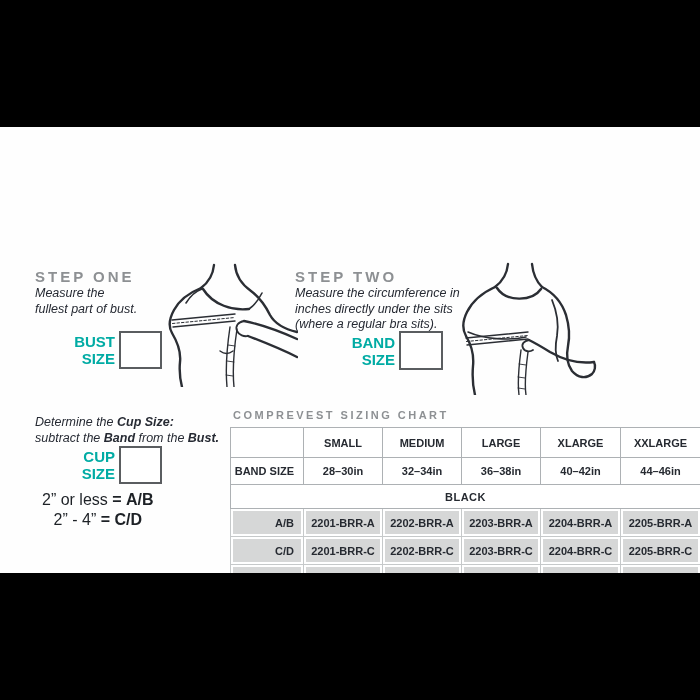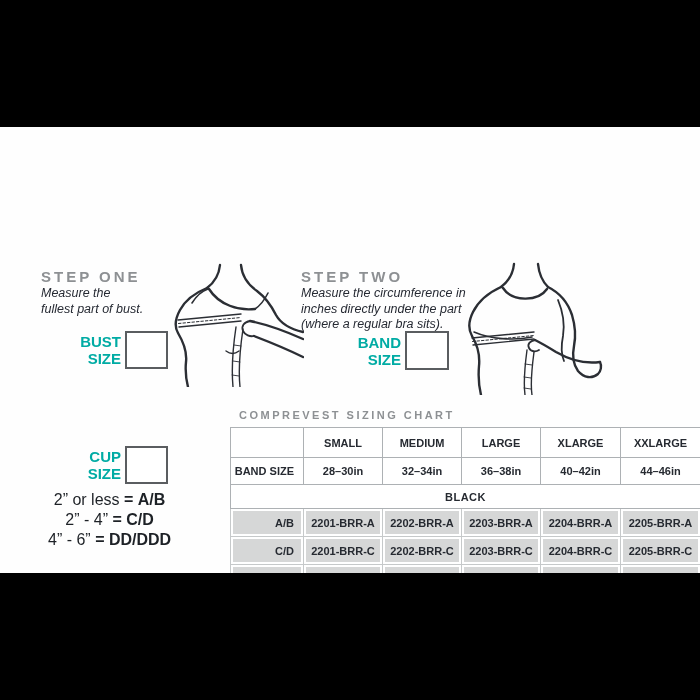--- a/index.html
+++ b/index.html
@@ -5,21 +5,21 @@
   * { margin:0; padding:0; box-sizing:border-box; }
   html,body { width:700px; height:700px; }
   body { background:#000; font-family:"Liberation Sans", sans-serif; position:relative; overflow:hidden; }
 
   .letterbox { position:absolute; left:0; width:700px; background:#000; }
   #letterbox-top { top:0; height:127px; }
   #letterbox-bottom { top:573px; height:127px; }
 
   #paper { position:absolute; left:0; top:127px; width:700px; height:446px; background:#fefefe; }
 
-  .abs { position:absolute;margin-left:6px; }
+  .abs { position:absolute; }
 
   .step-title { font-size:15px; font-weight:bold; letter-spacing:3px; color:#8d9093; }
   .instr { font-size:12.5px; line-height:15.5px; font-style:italic; color:#262a33; }
   .instr b { font-weight:bold; }
 
   .size-label { color:#00aba4; font-weight:bold; font-size:15px; line-height:17px; text-align:right; }
   .size-box { border:2px solid #5a5d60; background:#fff; }
 
   .rule-line { font-size:16px; line-height:20px; color:#1d2126; }
   .rule-line .b { font-weight:bold; }
@@ -74,21 +74,21 @@
       <path d="M72,64 C69,84 67,102 69,124" stroke-width="1.4"></path>
       <path d="M79,66 C76,86 74,104 76,124" stroke-width="1.4"></path>
       <path d="M70,82 l7,1 M69,98 l7,1 M68,112 l7,1" stroke-width="0.9"></path>
       <path d="M62,88 c4,3 9,3 13,0" stroke-width="1.4"></path>
     </svg>
   </div>
 
   <div class="abs step-title" style="left:295px; top:141px;">STEP TWO</div>
   <div class="abs" style="left:295px; top:159px; width:175px;">
     <div class="instr">Measure the circumference in</div>
-    <div class="instr">inches directly under the part</div>
+    <div class="instr">inches directly under the sits</div>
     <div class="instr">(where a regular bra sits).</div>
   </div>
   <div class="abs size-label" style="left:325px; top:207px; width:70px;">
     <div>BAND</div>
     <div>SIZE</div>
   </div>
   <div class="abs size-box" style="left:399px; top:204px; width:44px; height:39px;"></div>
 
   <div class="abs fig" style="left:448px; top:135px;">
     <svg width="150" height="133" viewBox="0 0 150 133" fill="none" stroke="#2b2e34" stroke-width="2.4" stroke-linecap="round" stroke-linejoin="round">
@@ -103,30 +103,33 @@
       <path d="M81,78 C76,79 73,82 75,86 C77,90 82,90 85,88" stroke-width="1.8"></path>
       <path d="M18,76 L80,70" stroke-width="1.4"></path>
       <path d="M19,83 L80,77" stroke-width="1.4"></path>
       <path d="M18.5,79.5 L80,73.5" stroke-width="1" stroke-dasharray="2.5,2"></path>
       <path d="M73,88 C71,103 69,118 71,133" stroke-width="1.4"></path>
       <path d="M80,90 C78,105 76,120 78,133" stroke-width="1.4"></path>
       <path d="M71,102 l7,1 M70,115 l7,1 M70,126 l7,1" stroke-width="0.9"></path>
     </svg>
   </div>
 
+  <div class="abs" style="left:35px; top:288px; width:190px;">
+    <div class="instr"><span>Determine the </span><b>Cup Size:</b></div>
+    <div class="instr"><span>subtract the </span><b>Band</b><span> from the </span><b>Bust.</b></div>
+  </div>
   <div class="abs size-label" style="left:45px; top:321px; width:70px;">
     <div>CUP</div>
     <div>SIZE</div>
   </div>
   <div class="abs size-box" style="left:119px; top:319px; width:43px; height:38px;"></div>
 
   <div class="abs" style="left:42px; top:363px;text-align:center;">
     <div class="rule-line"><span>2” or less</span> <span class="b">=</span> <span class="b">A/B</span></div>
     <div class="rule-line"><span>2” - 4”</span> <span class="b">=</span> <span class="b">C/D</span></div>
-    <div class="rule-line"><span>4” - 6”</span> <span class="b">=</span> <span class="b">DD/DDD</span></div>
   </div>
 
   <div class="abs" id="chart-title" style="left:233px; top:282px;">COMPREVEST SIZING CHART</div>
 
   <table id="sizing-table">
     <colgroup>
       <col style="width:73px">
         <col style="width:79px">
         <col style="width:79px">
         <col style="width:79px">

